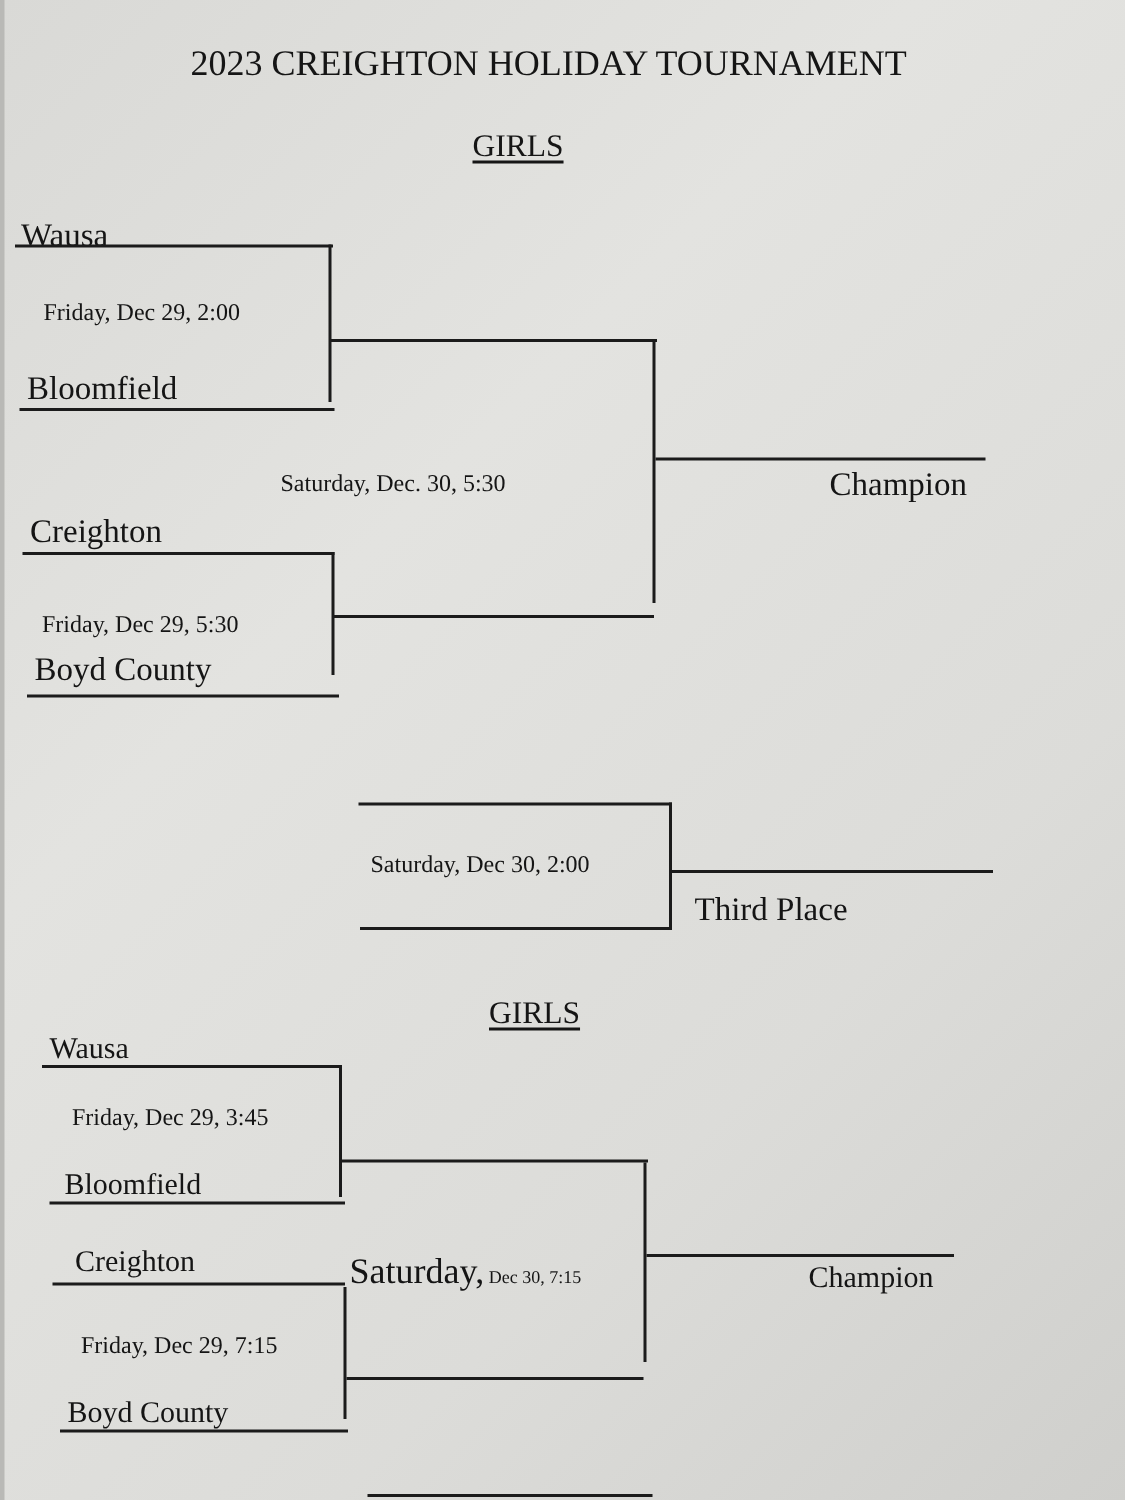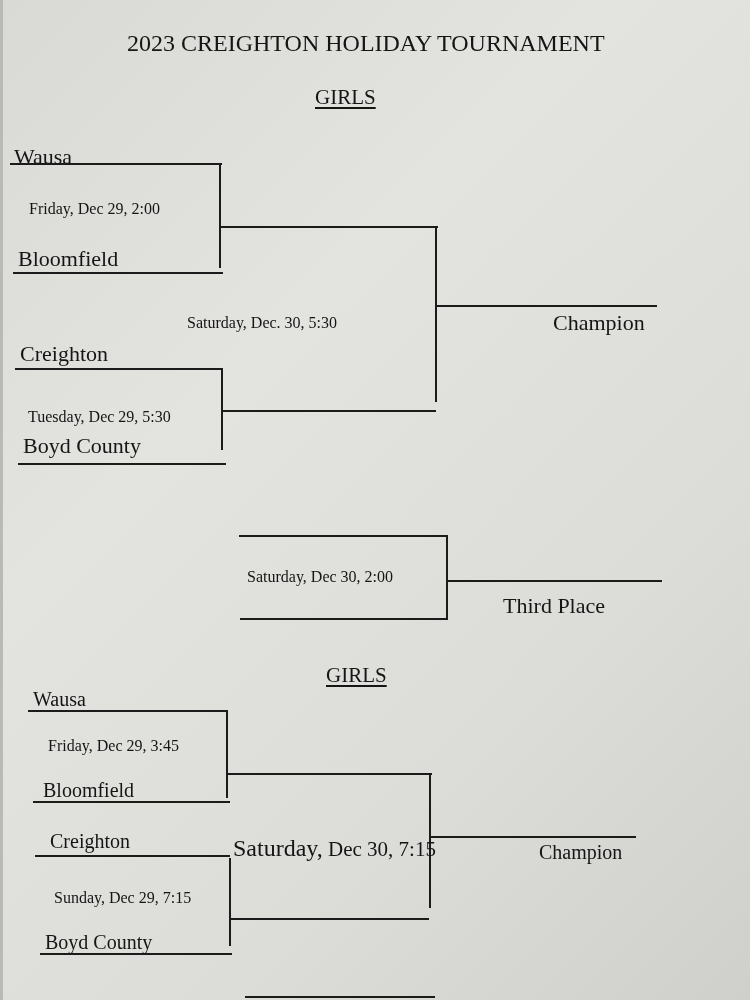--- a/index.html
+++ b/index.html
@@ -33,61 +33,61 @@
 
   <div class="txt team" style="left:14px; top:146px;">Wausa</div>
   <div class="line h" style="left:10px; top:163px; width:212px;"></div>
   <div class="txt date" style="left:29px; top:201px;">Friday, Dec 29, 2:00</div>
   <div class="txt team" style="left:18px; top:248px;">Bloomfield</div>
   <div class="line h" style="left:13px; top:272px; width:210px;"></div>
   <div class="line v" style="left:219px; top:163px; height:105px;"></div>
 
   <div class="txt team" style="left:20px; top:343px;">Creighton</div>
   <div class="line h" style="left:15px; top:368px; width:208px;"></div>
-  <div class="txt date" style="left:28px; top:409px;">Tuesday, Dec 29, 5:30</div>
+  <div class="txt date" style="left:28px; top:409px;">Friday, Dec 29, 5:30</div>
   <div class="txt team" style="left:23px; top:435px;">Boyd County</div>
   <div class="line h" style="left:18px; top:463px; width:208px;"></div>
   <div class="line v" style="left:221px; top:368px; height:82px;"></div>
 
   <div class="line h" style="left:220px; top:226px; width:218px;"></div>
   <div class="line h" style="left:222px; top:410px; width:214px;"></div>
   <div class="line v" style="left:435px; top:226px; height:176px;"></div>
   <div class="txt date" style="left:187px; top:315px;">Saturday, Dec. 30, 5:30</div>
   <div class="line h" style="left:437px; top:305px; width:220px;"></div>
   <div class="txt result" style="left:553px; top:312px;">Champion</div>
 
   <div class="line h" style="left:239px; top:535px; width:209px;"></div>
   <div class="line h" style="left:240px; top:618px; width:208px;"></div>
   <div class="line v" style="left:446px; top:535px; height:85px;"></div>
   <div class="txt date" style="left:247px; top:569px;">Saturday, Dec 30, 2:00</div>
   <div class="line h" style="left:448px; top:580px; width:214px;"></div>
-  <div class="txt result" style="left:503px; top:595px;">Third Place</div>
+  <div class="txt result" style="left:463px; top:595px;">Third Place</div>
 </div>
 
 <div class="txt section" style="left:326px; top:665px;">GIRLS</div>
 
 <div>
 
   <div class="txt team" style="left:33px; top:689px; font-size:20px;">Wausa</div>
   <div class="line h" style="left:28px; top:710px; width:200px;"></div>
   <div class="txt date" style="left:48px; top:738px;">Friday, Dec 29, 3:45</div>
   <div class="txt team" style="left:43px; top:780px; font-size:20px;">Bloomfield</div>
   <div class="line h" style="left:33px; top:801px; width:197px;"></div>
   <div class="line v" style="left:226px; top:710px; height:88px;"></div>
 
   <div class="txt team" style="left:50px; top:831px; font-size:20px;">Creighton</div>
   <div class="line h" style="left:35px; top:855px; width:195px;"></div>
-  <div class="txt date" style="left:54px; top:890px;">Sunday, Dec 29, 7:15</div>
+  <div class="txt date" style="left:54px; top:890px;">Friday, Dec 29, 7:15</div>
   <div class="txt team" style="left:45px; top:932px; font-size:20px;">Boyd County</div>
   <div class="line h" style="left:40px; top:953px; width:192px;"></div>
   <div class="line v" style="left:229px; top:858px; height:88px;"></div>
 
   <div class="line h" style="left:228px; top:773px; width:204px;"></div>
   <div class="line h" style="left:231px; top:918px; width:198px;"></div>
   <div class="line v" style="left:429px; top:775px; height:133px;"></div>
   <div class="txt" style="left:233px; top:836px;">
-    <span style="font-size:24px;">Saturday,</span><span style="font-size:21px;"> Dec 30, 7:15</span>
+    <span style="font-size:24px;">Saturday,</span><span style="font-size:12px;"> Dec 30, 7:15</span>
   </div>
   <div class="line h" style="left:431px; top:836px; width:205px;"></div>
   <div class="txt result" style="left:539px; top:842px; font-size:20px;">Champion</div>
 
   <div class="line h" style="left:245px; top:996px; width:190px;"></div>
 </div>
 
 </body></html>

